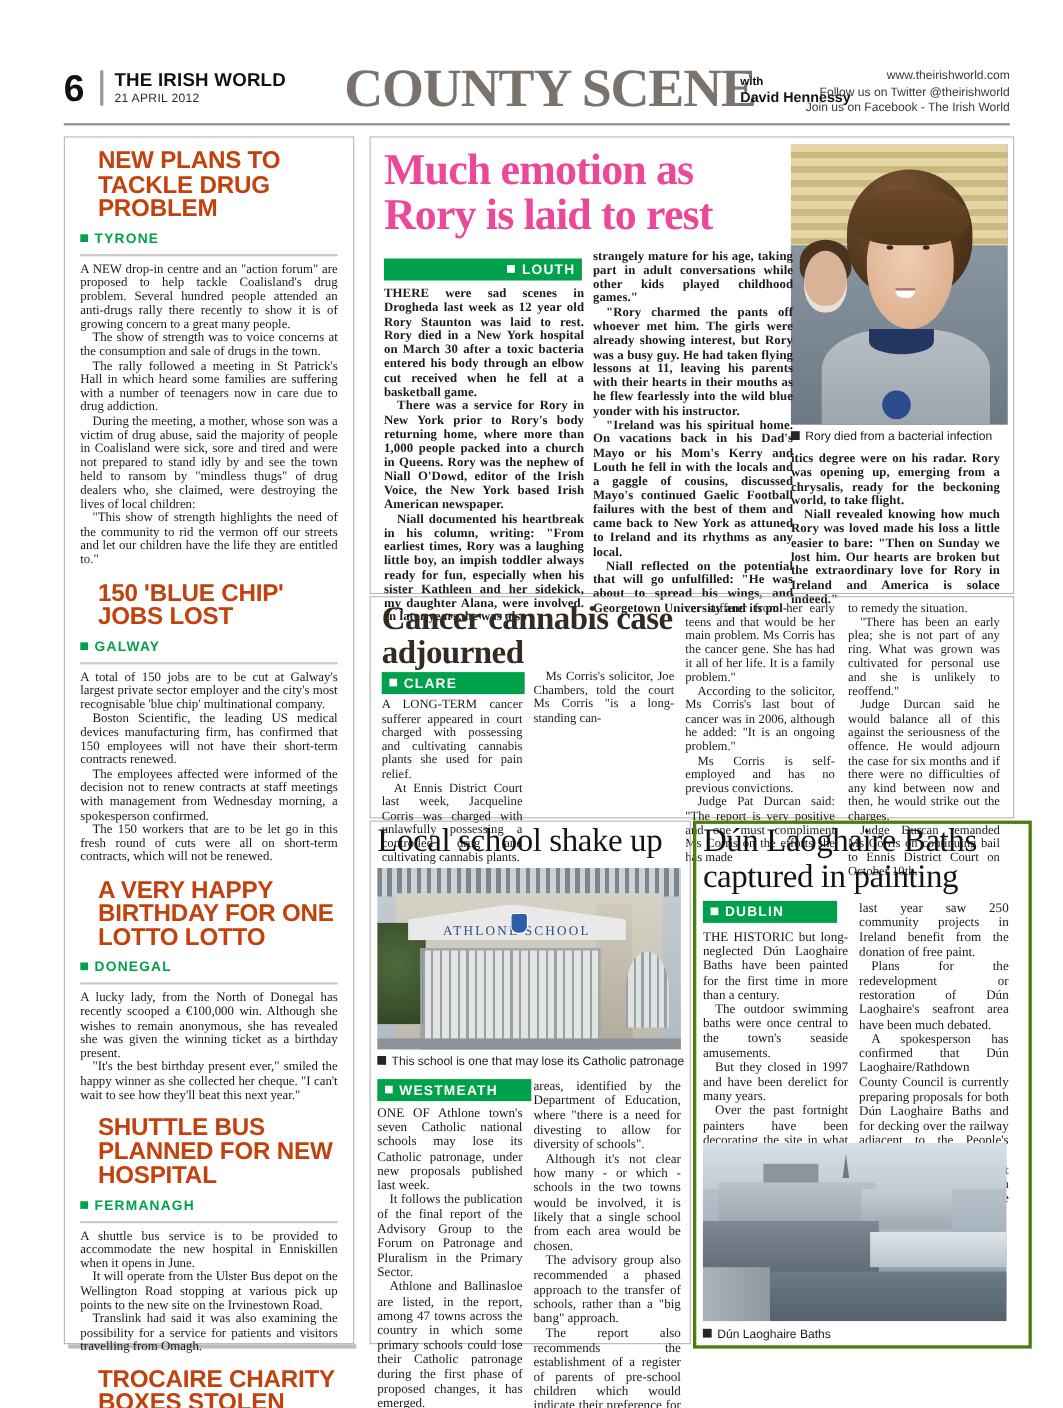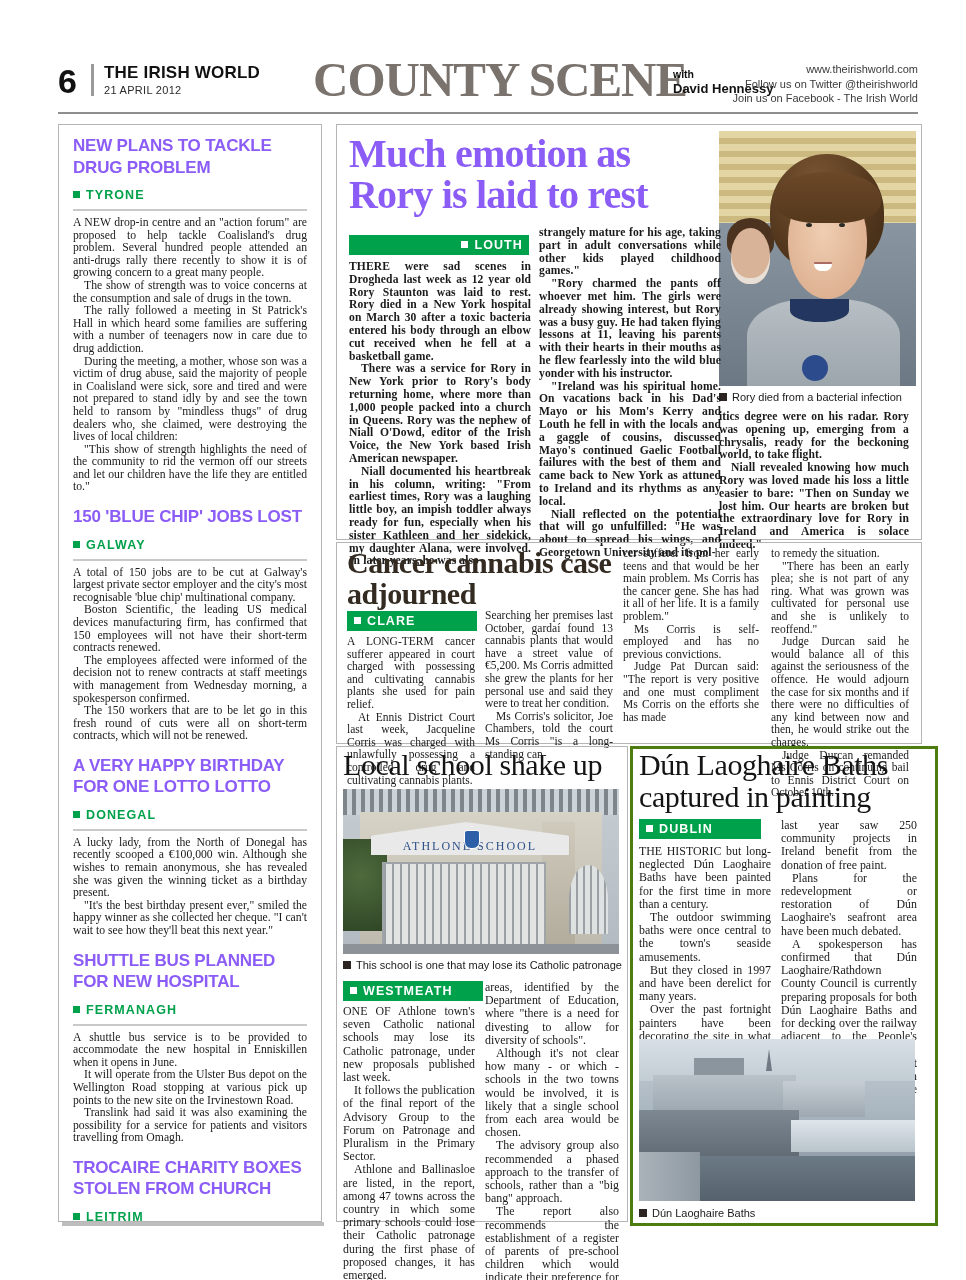--- a/index.html
+++ b/index.html
@@ -23,33 +23,33 @@
   .colA{position:absolute;left:58px;top:124px;width:262px;height:1096px;border:1px solid #b5b5b5;background:#fff;}
   .colA-inner{position:absolute;left:14px;top:10px;width:234px;}
   .shadowA{position:absolute;left:62px;top:1222px;width:262px;height:4px;background:#bdbdbd;}
 
   .main-frame{position:absolute;left:336px;top:124px;width:584px;height:414px;border:1px solid #b5b5b5;}
   .mid-frame{position:absolute;left:336px;top:542px;width:584px;height:200px;border:1px solid #b5b5b5;}
   .bl-frame{position:absolute;left:336px;top:746px;width:290px;height:474px;border:1px solid #b5b5b5;}
   .br-frame{position:absolute;left:630px;top:746px;width:290px;height:474px;border:3px solid #4d7c0f;padding-left:12px;}
 
   
-  .kicker-hd{font-family:"Liberation Sans",sans-serif;font-weight:bold;font-size:17px;line-height:21.5px;color:#8b5cf6;letter-spacing:-.2px;margin:0 0 7px 0;}
+  .kicker-hd{font-family:"Liberation Sans",sans-serif;font-weight:bold;font-size:22px;line-height:21.5px;color:#c2410c;letter-spacing:-.2px;margin:0 0 7px 16px;}
   .tagbar{background:#00a14b;color:#fff;font-family:"Liberation Sans",sans-serif;font-weight:bold;font-size:12.5px;letter-spacing:1.1px;padding:3px 6px 3px 7px;display:block;}
   .tagbar .sq{display:inline-block;width:7px;height:7px;background:#fff;margin-right:6px;vertical-align:1px;}
   .tagbar-light{background:transparent;color:#00a14b;padding-left:0;}
   .tagbar-light .sq{background:#00a14b;}
   .hr-thin{height:2px;background:#c9c9c9;margin:4px 0 6px 0;}
 
   .bodytext{font-family:Liberation Serif, serif;font-size:11.7px;line-height:12.6px;text-align:justify;color:#1a1a1a;}
   .bodytext p{margin:0;text-indent:11px;}
   .bodytext p.first{text-indent:0;}
 
   
-  .hl-main{font-family:"Liberation Serif",serif;font-weight:bold;font-size:40px;line-height:41px;letter-spacing:-.8px;color:#8b5cf6;margin:0;}
+  .hl-main{font-family:"Liberation Serif",serif;font-weight:bold;font-size:40px;line-height:41px;letter-spacing:-.8px;color:#ec4899;margin:0;}
   .hl-mid{font-family:"Liberation Serif",serif;font-weight:bold;font-size:30px;line-height:31px;letter-spacing:-.5px;color:#332b22;margin:0;}
   .hl-light{font-family:"Liberation Serif",serif;font-size:30px;line-height:31.5px;letter-spacing:-.4px;color:#141414;margin:0;}
 
   .bold-serif{font-family:"Liberation Serif",serif;font-weight:bold;font-size:11.6px;line-height:12.8px;text-align:justify;letter-spacing:.1px;}
   .bold-serif p{margin:0;text-indent:12px;font-family:Liberation Serif, serif;}
   .bold-serif p.first{text-indent:0;}
 
   .caption{font-family:"Liberation Sans",sans-serif;font-size:11px;color:#1a1a1a;line-height:14px;}
   .caption .sq{display:inline-block;width:8px;height:8px;background:#2b2420;margin-right:5px;vertical-align:0px;}
 
@@ -235,25 +235,25 @@
     </div>
     <div style="position:absolute;left:10px;top:68px;width:130px;">
       <div class="tagbar"><span class="sq"></span><span>CLARE</span></div>
     </div>
 
     <div class="bodytext" style="position:absolute;left:10px;top:92px;width:128px;font-size:11.5px;line-height:12.6px;">
       <p class="first">A LONG-TERM cancer sufferer appeared in court charged with possessing and cultivating cannabis plants she used for pain relief.</p>
       <p>At Ennis District Court last week, Jacqueline Corris was charged with unlawfully possessing a controlled drug and cultivating cannabis plants.</p>
     </div>
     <div class="bodytext" style="position:absolute;left:148px;top:66px;width:128px;font-size:11.5px;line-height:12.6px;">
-      <p class="first">Searching her premises last October, gardaí found 13 cannabis plants that would have a street value of €5,200. Ms Corris admitted she grew the plants for her personal use and said they were to treat her condition.</p>
       <p>Ms Corris's solicitor, Joe Chambers, told the court Ms Corris "is a long-standing can-</p>
     </div>
     <div class="bodytext" style="position:absolute;left:286px;top:4px;width:136px;font-size:11.5px;line-height:12.6px;">
       <p class="first">cer sufferer from her early teens and that would be her main problem. Ms Corris has the cancer gene. She has had it all of her life. It is a family problem."</p>
+      <p>According to the solicitor, Ms Corris's last bout of cancer was in 2006, although he added: "It is an ongoing problem."</p>
       <p>Ms Corris is self-employed and has no previous convictions.</p>
       <p>Judge Pat Durcan said: "The report is very positive and one must compliment Ms Corris on the efforts she has made</p>
     </div>
     <div class="bodytext" style="position:absolute;left:434px;top:4px;width:138px;font-size:11.5px;line-height:12.6px;">
       <p class="first">to remedy the situation.</p>
       <p>"There has been an early plea; she is not part of any ring. What was grown was cultivated for personal use and she is unlikely to reoffend."</p>
       <p>Judge Durcan said he would balance all of this against the seriousness of the offence. He would adjourn the case for six months and if there were no difficulties of any kind between now and then, he would strike out the charges.</p>
       <p>Judge Durcan remanded Ms Corris on continuing bail to Ennis District Court on October 10th.</p>
     </div>
   </div>

